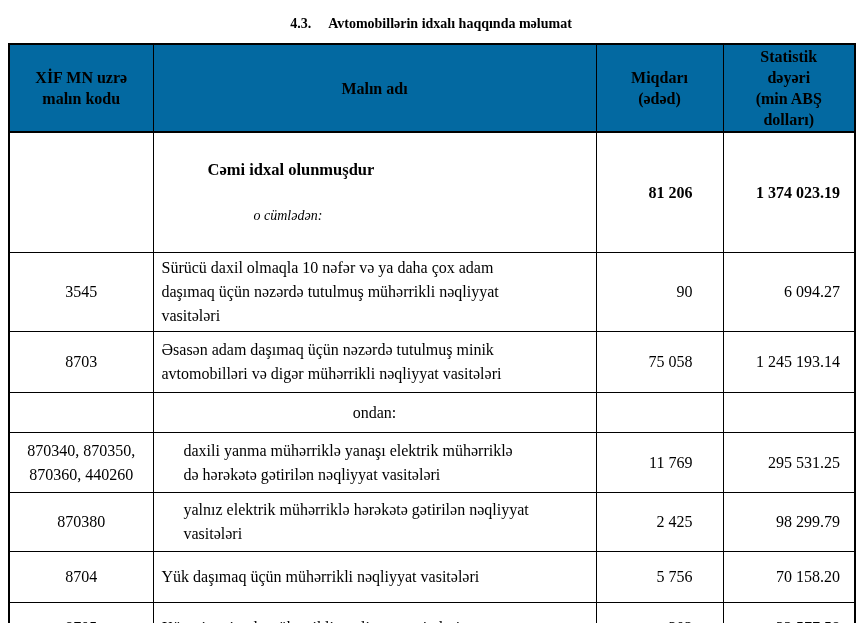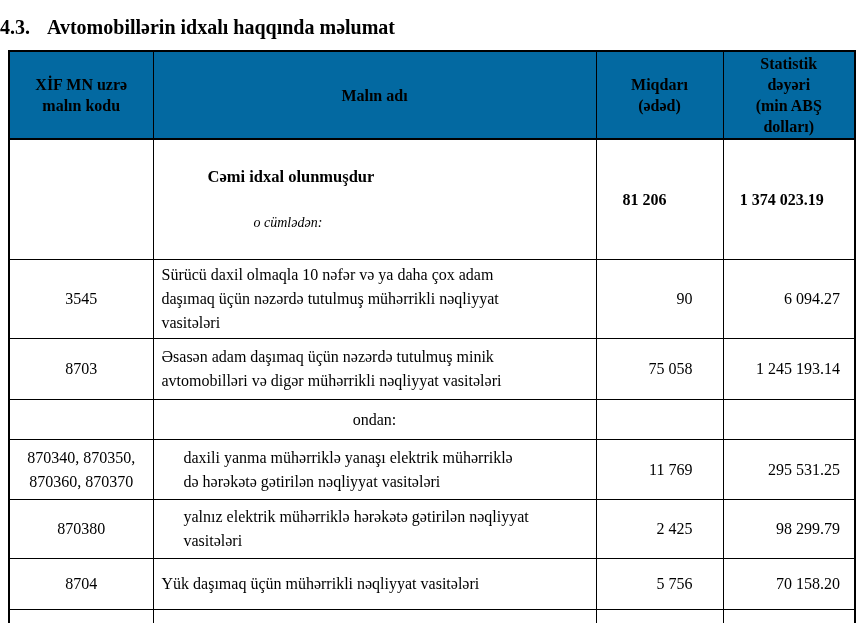--- a/index.html
+++ b/index.html
@@ -5,22 +5,22 @@
   html, body { margin: 0; padding: 0; }
   body {
     width: 862px; height: 623px;
     background: #ffffff;
     color: #000000;
     font-family: "Liberation Serif", serif;
     overflow: hidden;
   }
   .page-title {
     margin: 16px 0 11px 0;
-    text-align: left;
-    font-size: 20px;
+    text-align: center;
+    font-size: 14px;
     font-weight: bold;
   }
   .title-num { margin-right: 17px; }
   table.imports {
     border-collapse: collapse;
     table-layout: fixed;
     margin-left: 8px;
     width: 846px;
     border: 2px solid #000;
   }
@@ -70,21 +70,21 @@
     font-size: 16.5px;
     padding-left: 46px;
     line-height: 22px;
   }
   .total-sub {
     font-style: italic;
     font-size: 14px;
     padding-left: 92px;
     line-height: 21px;
   }
-  tr.total-row td.qty, tr.total-row td.value { font-weight: bold; text-align: center; }
+  tr.total-row td.qty, tr.total-row td.value { font-weight: bold; }
 </style>
 </head>
 <body>
 
 <div class="page">
 
   <div class="page-title">
     <span class="title-num">4.3.</span><span>Avtomobillərin idxalı haqqında məlumat</span>
   </div>
 
@@ -138,21 +138,21 @@
 
       <tr class="h40">
         <td class="code"></td>
         <td class="name center">ondan:</td>
         <td class="qty"></td>
         <td class="value"></td>
       </tr>
 
       <tr class="h60">
         <td class="code">870340, 870350,
-870360, 870370</td>
+870360, 440260</td>
         <td class="name indent">daxili yanma mühərriklə yanaşı elektrik mühərriklə
 də hərəkətə gətirilən nəqliyyat vasitələri</td>
         <td class="qty">11 769</td>
         <td class="value">295 531.25</td>
       </tr>
 
       <tr class="h59">
         <td class="code">870380</td>
         <td class="name indent">yalnız elektrik mühərriklə hərəkətə gətirilən nəqliyyat
 vasitələri</td>

